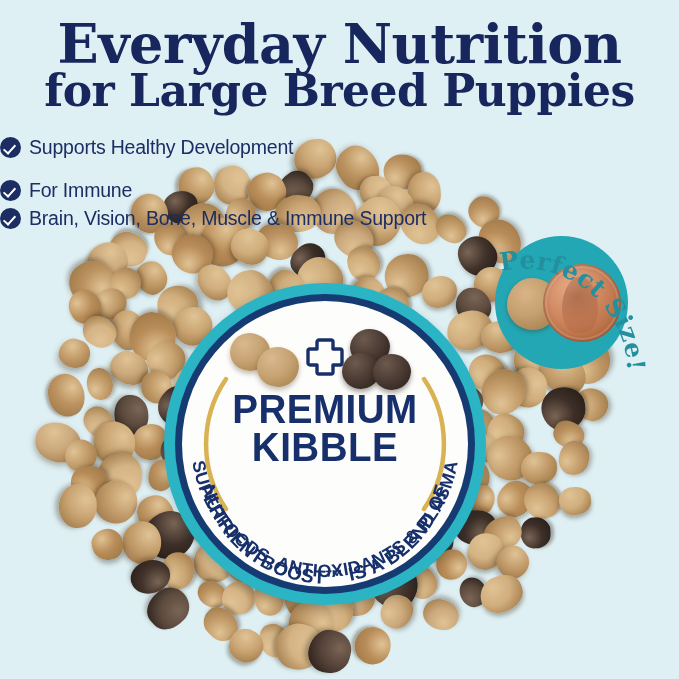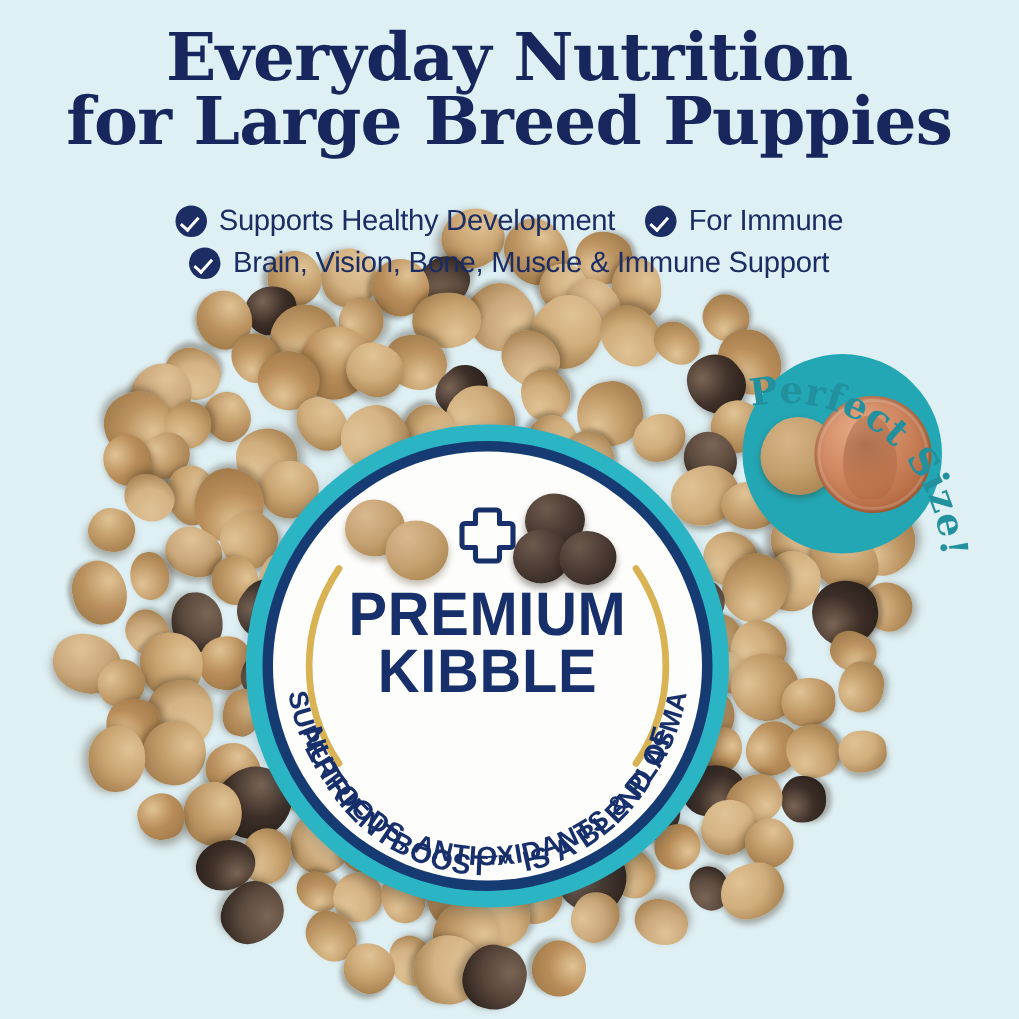--- a/index.html
+++ b/index.html
@@ -12,26 +12,26 @@
   #stage{position:absolute;inset:0;width:679px;height:679px;overflow:hidden;background:#dff0f4;}
 
   
   .headline{
     position:absolute;left:0;right:0;top:18px;text-align:center;
     font-family:"DejaVu Serif", serif;
     font-weight:700;color:#17265c;
     letter-spacing:-0.5px;line-height:0.97;
     z-index:30;
   }
-  .hl1{font-size:44px;display:block;}
+  .hl1{font-size:54px;display:block;}
   .hl2{font-size:44px;display:block;}
 
   
   .bullets{position:absolute;left:0;right:0;top:136px;z-index:30;}
-  .brow{display:flex;justify-content:center;align-items:flex-start;gap:20px;margin-bottom:5px;}
+  .brow{display:flex;justify-content:center;align-items:flex-start;gap:20px;margin-bottom:5px;flex-direction:column;}
   .bitem{display:flex;align-items:center;gap:8px;}
   .chk{
     width:21px;height:21px;border-radius:50%;
     background:#1b2d63;position:relative;flex:0 0 auto;
   }
   .chk::after{
     content:"";position:absolute;left:6px;top:5px;
     width:5px;height:10px;border:2.2px solid #fff;
     border-top:0;border-left:0;transform:rotate(42deg);
   }

